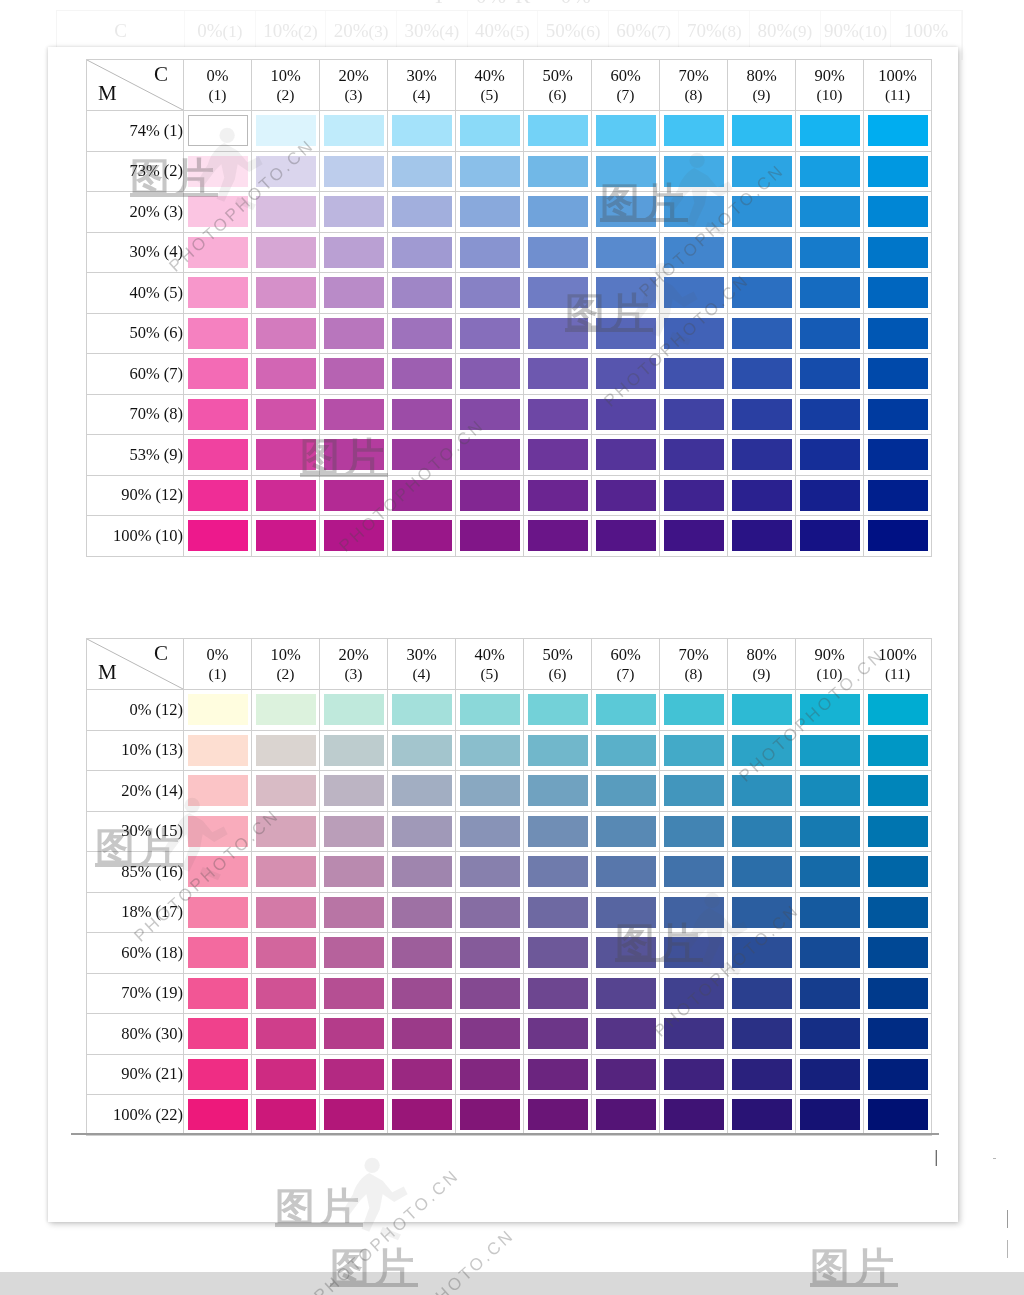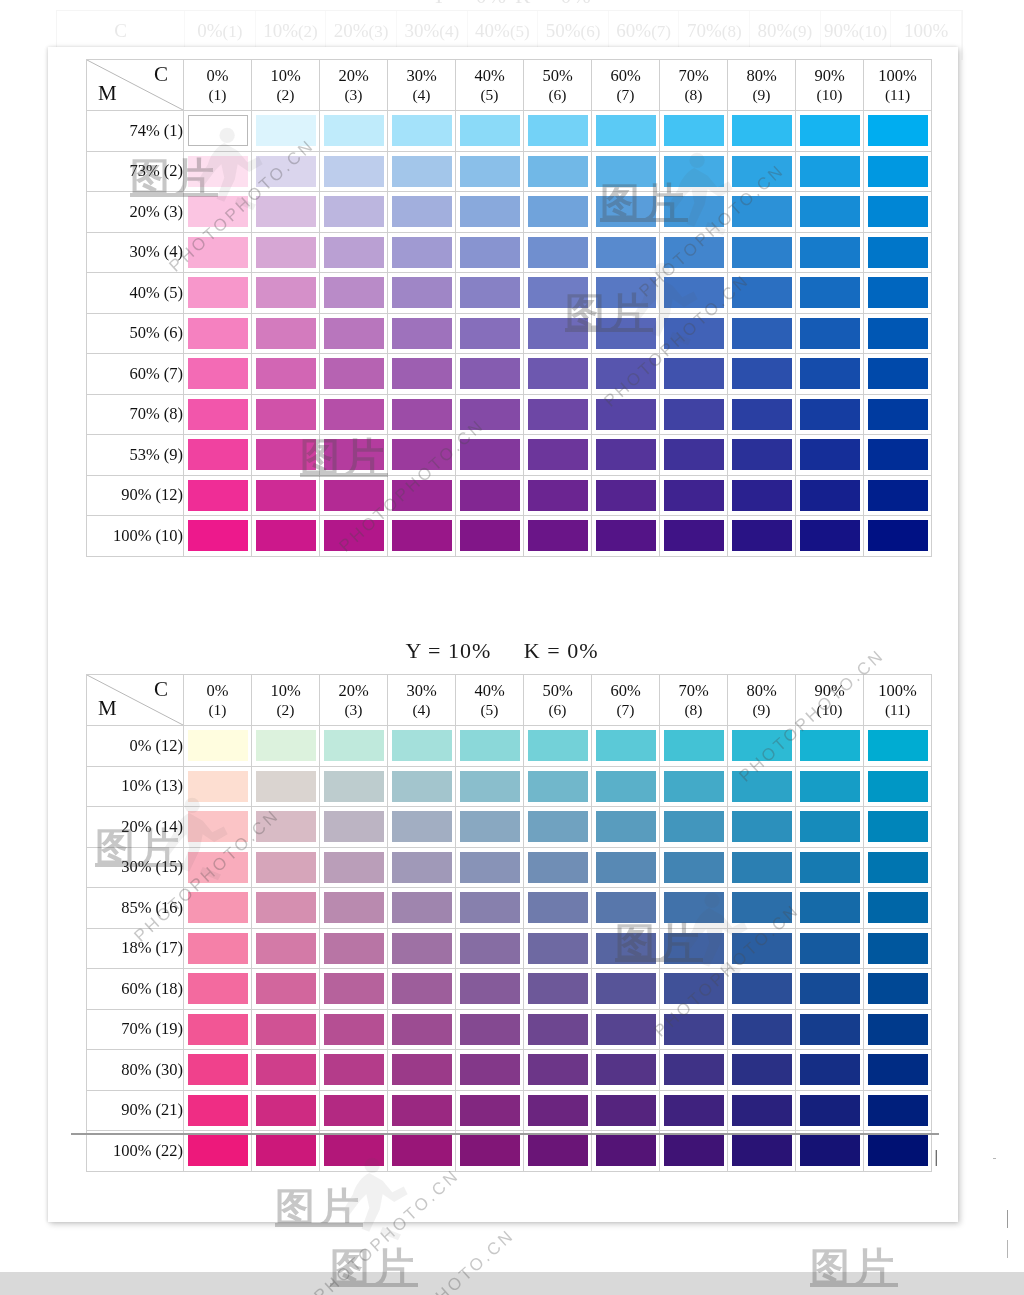--- a/index.html
+++ b/index.html
@@ -635,21 +635,20 @@
             </td>
             <td class="swatchcell">
               <span class="sw" style="background: rgb(0, 17, 132);"></span>
             </td>
           </tr>
         </tbody>
       </table>
   </div>
 
   <div class="section" id="section-2">
-    <div class="section-title">Y = 10%     K = 0%</div>
     <table class="cmyk">
         <thead>
           <tr>
             <th class="corner">
               <svg class="diag" viewBox="0 0 96 50" preserveAspectRatio="none">
                 <line x1="0" y1="0" x2="96" y2="50" stroke="#b8b8b8" stroke-width="1"></line>
               </svg>
               <span class="lr">C</span>
               <span class="lc">M</span>
             </th>

